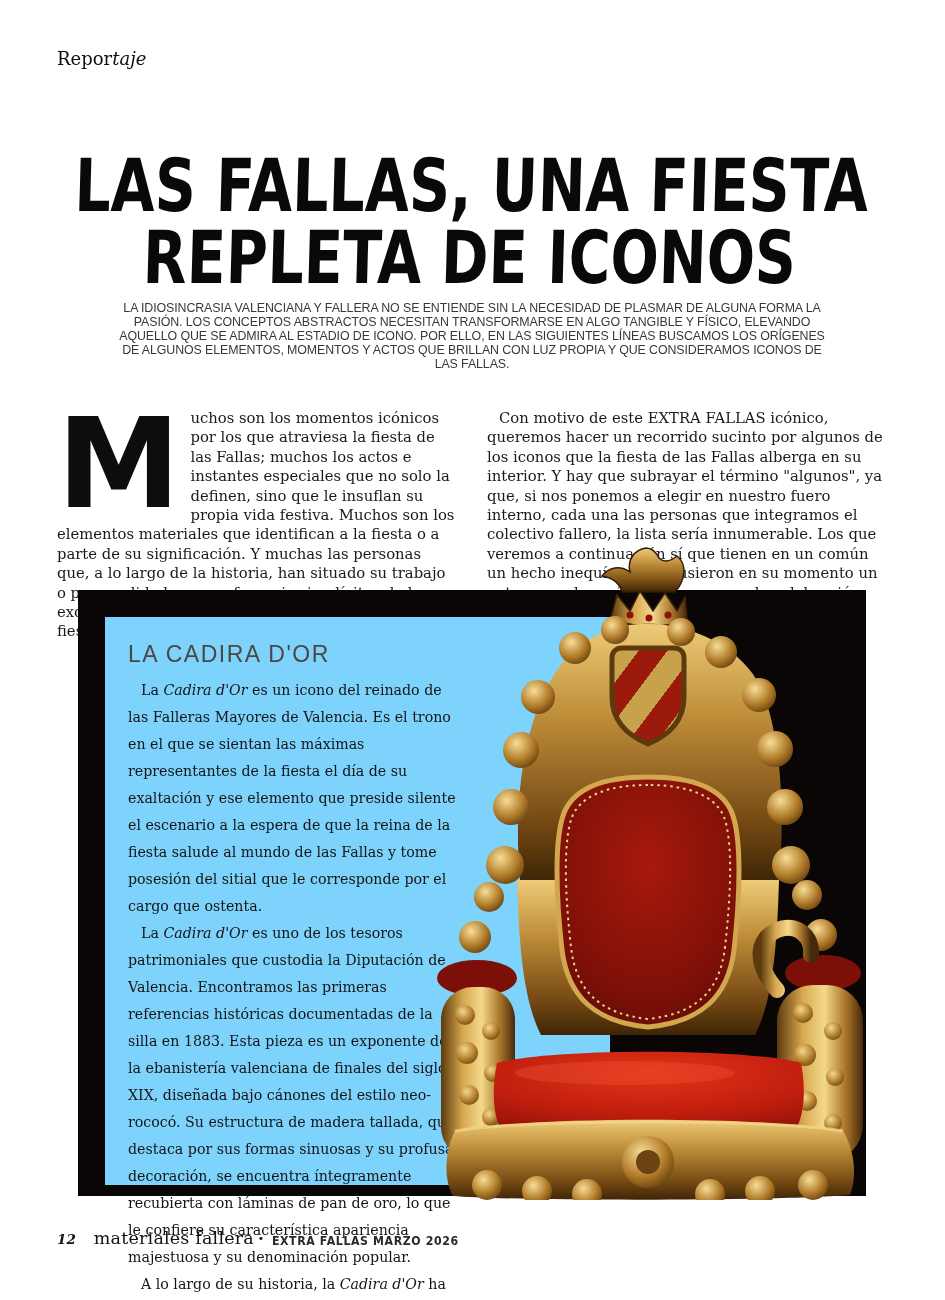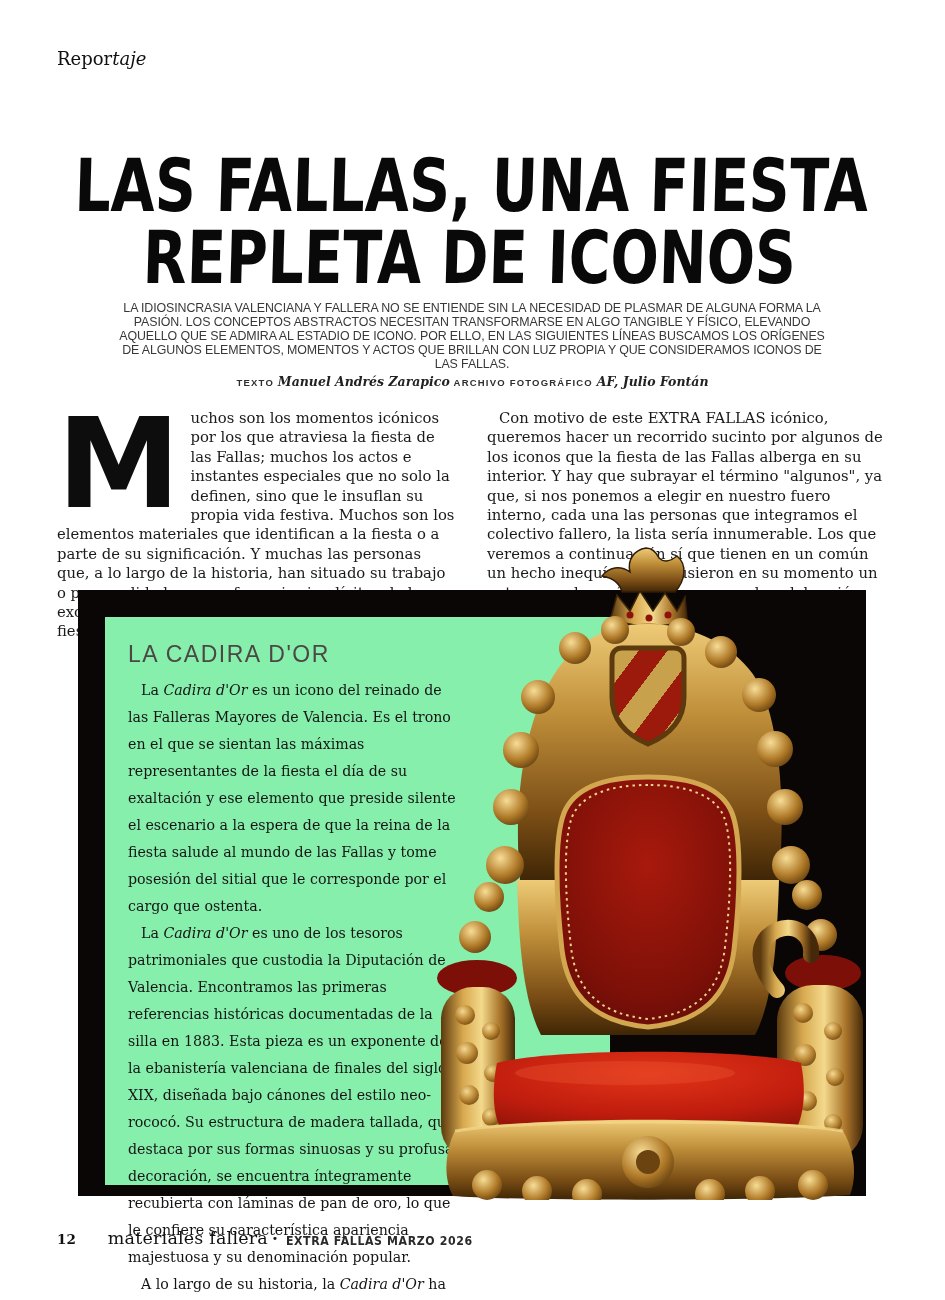--- a/index.html
+++ b/index.html
@@ -32,33 +32,33 @@
   .col{position:absolute;top:408px;width:400px;font-size:14.8px;line-height:19.4px;text-align:left;}
   .col-left{left:57px;}
   .col-right{left:487px;}
   .col-right p{margin:0;text-indent:12px;}
   .dropcap{float:left;font-family:"DejaVu Sans",sans-serif;font-weight:900;
            font-size:124px;line-height:96px;margin:8px 10px 0 0;color:#0d0d0d;}
   .wrapgap{display:inline-block;width:92px;height:1px;}
 
   
   .feature-box{position:absolute;left:78px;top:590px;width:788px;height:606px;background:#0b0606;}
-  .feature-panel{position:absolute;left:27px;top:27px;width:505px;height:568px;background:#86efac;}
+  .feature-panel{position:absolute;left:27px;top:27px;width:505px;height:568px;background:#7dd3fc;}
   .panel-inner{position:absolute;left:23px;top:24px;width:330px;}
   .feature-heading{font-family:"Liberation Sans",sans-serif;font-weight:normal;
                    font-size:23px;letter-spacing:1.5px;color:#4c4744;margin:0 0 9px 0;}
   .feature-body p{margin:0;font-size:14.2px;line-height:27px;text-indent:13px;color:#151515;}
   .feature-body em{font-style:italic;}
 
   
   .throne{position:absolute;left:425px;top:545px;width:445px;height:655px;z-index:5;}
 
   
   .footer{position:absolute;left:57px;top:1228px;font-size:17px;color:#111;}
-  .footer .num{font-weight:bold;font-size:13.5px;margin-right:32px;}
+  .footer .num{font-style:italic;font-weight:bold;font-size:13.5px;margin-right:18px;}
   .footer .mag{font-size:17.5px;letter-spacing:0.2px;}
   .footer .mag b{font-weight:normal;}
   .footer .issue{font-family:"DejaVu Sans",sans-serif;font-weight:900;font-size:11px;
                  letter-spacing:0.6px;color:#2a2a2a;transform:scaleY(1.15);display:inline-block;
                  margin-left:4px;}
   .footer .sep{margin:0 4px;font-weight:bold;}
 </style>
 </head>
 <body>
 
@@ -66,26 +66,20 @@
 
   <div class="section-label"><span>Repor</span><span class="it">taje</span></div>
 
   <div class="headline">
     <span>LAS FALLAS, UNA FIESTA</span>
     <span>REPLETA DE ICONOS</span>
   </div>
 
   <div class="standfirst">LA IDIOSINCRASIA VALENCIANA Y FALLERA NO SE ENTIENDE SIN LA NECESIDAD DE PLASMAR DE ALGUNA FORMA LA PASIÓN. LOS CONCEPTOS ABSTRACTOS NECESITAN TRANSFORMARSE EN ALGO TANGIBLE Y FÍSICO, ELEVANDO AQUELLO QUE SE ADMIRA AL ESTADIO DE ICONO. POR ELLO, EN LAS SIGUIENTES LÍNEAS BUSCAMOS LOS ORÍGENES DE ALGUNOS ELEMENTOS, MOMENTOS Y ACTOS QUE BRILLAN CON LUZ PROPIA Y QUE CONSIDERAMOS ICONOS DE LAS FALLAS.</div>
 
-  <div class="byline">
-    <span class="lbl">TEXTO</span>
-    <span class="name">Manuel Andrés Zarapico</span>
-    <span class="lbl">ARCHIVO FOTOGRÁFICO</span>
-    <span class="name">AF, Julio Fontán</span>
-  </div>
 
   <div class="col col-left">
     <span class="dropcap">M</span><span>uchos son los momentos icónicos por los que atraviesa la fiesta de las Fallas; muchos los actos e instantes especiales que no solo la definen, sino que le insuflan su propia vida festiva. Muchos son los elementos materiales que identifican a la fiesta o a parte de su significación. Y muchas las personas que, a lo largo de la historia, han situado su trabajo o personalidad como referencias implícitas de la excelencia fallera; personas que han hecho de la fiesta lo que es.</span>
   </div>
   <div class="col col-right">
     <p><span>Con motivo de este EXTRA FALLAS icónico, queremos hacer un recorrido sucinto por algunos de los iconos que la fiesta de las Fallas alberga en su interior. Y hay que subrayar el término "algunos", ya que, si nos ponemos a elegir en nuestro fuero interno, cada una las personas que integramos el colectivo fallero, la lista sería innumerable. Los que veremos a continuación sí que tienen en un común un hecho inequívoco: supusieron en su momento un antes y un después en</span> <span class="wrapgap"></span> <span>la celebración fallera.</span></p>
   </div>
 
   <div class="feature-box">
     <div class="feature-panel">

